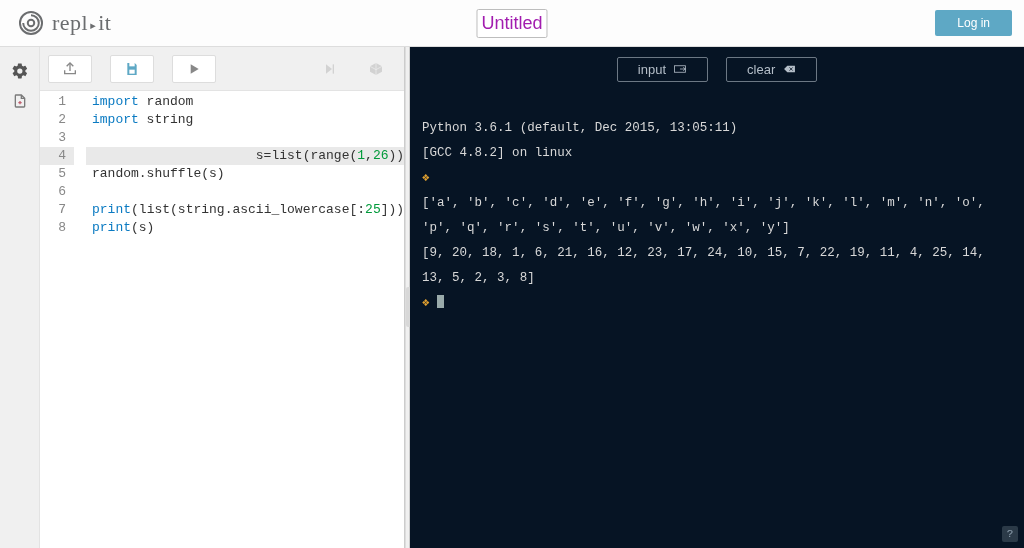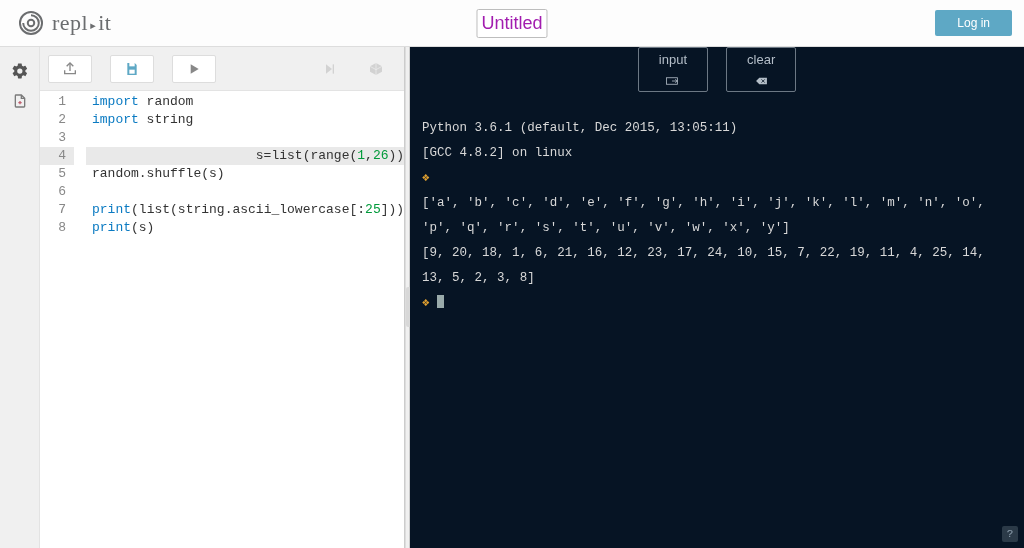--- a/index.html
+++ b/index.html
@@ -89,21 +89,21 @@
     flex: 1; background: #061424; color: #d8d8d8;
     font-family: Consolas, "Courier New", monospace; font-size: 12.5px;
     display: flex; flex-direction: column; position: relative;
   }
   .console-toolbar {
     height: 44px; display: flex; justify-content: center; gap: 18px; align-items: center;
   }
   .cbtn {
     border: 1px solid #6c7884; color: #b4bec8; background: transparent;
     padding: 4px 20px; font-size: 13px; border-radius: 2px; cursor: pointer;
-    display: inline-flex; align-items: center; gap: 8px; flex-direction: column;
+    display: inline-flex; align-items: center; gap: 8px;
   }
   .cbtn svg { width: 13px; height: 12px; }
   .console-out { padding: 0 12px 6px 12px; line-height: 25px; white-space: pre-wrap; word-break: break-word;}
   .prompt { color: #e0a030; }
   .cursor-block { display:inline-block; width:7px; height:13px; background:#9aa; vertical-align:-2px;}
   .help-badge {
     position:absolute; right:6px; bottom:6px; width:16px; height:16px;
     background:#2b3a48; color:#8fa0af; font-size:11px; display:flex;
     align-items:center; justify-content:center; border-radius:2px;
   }

